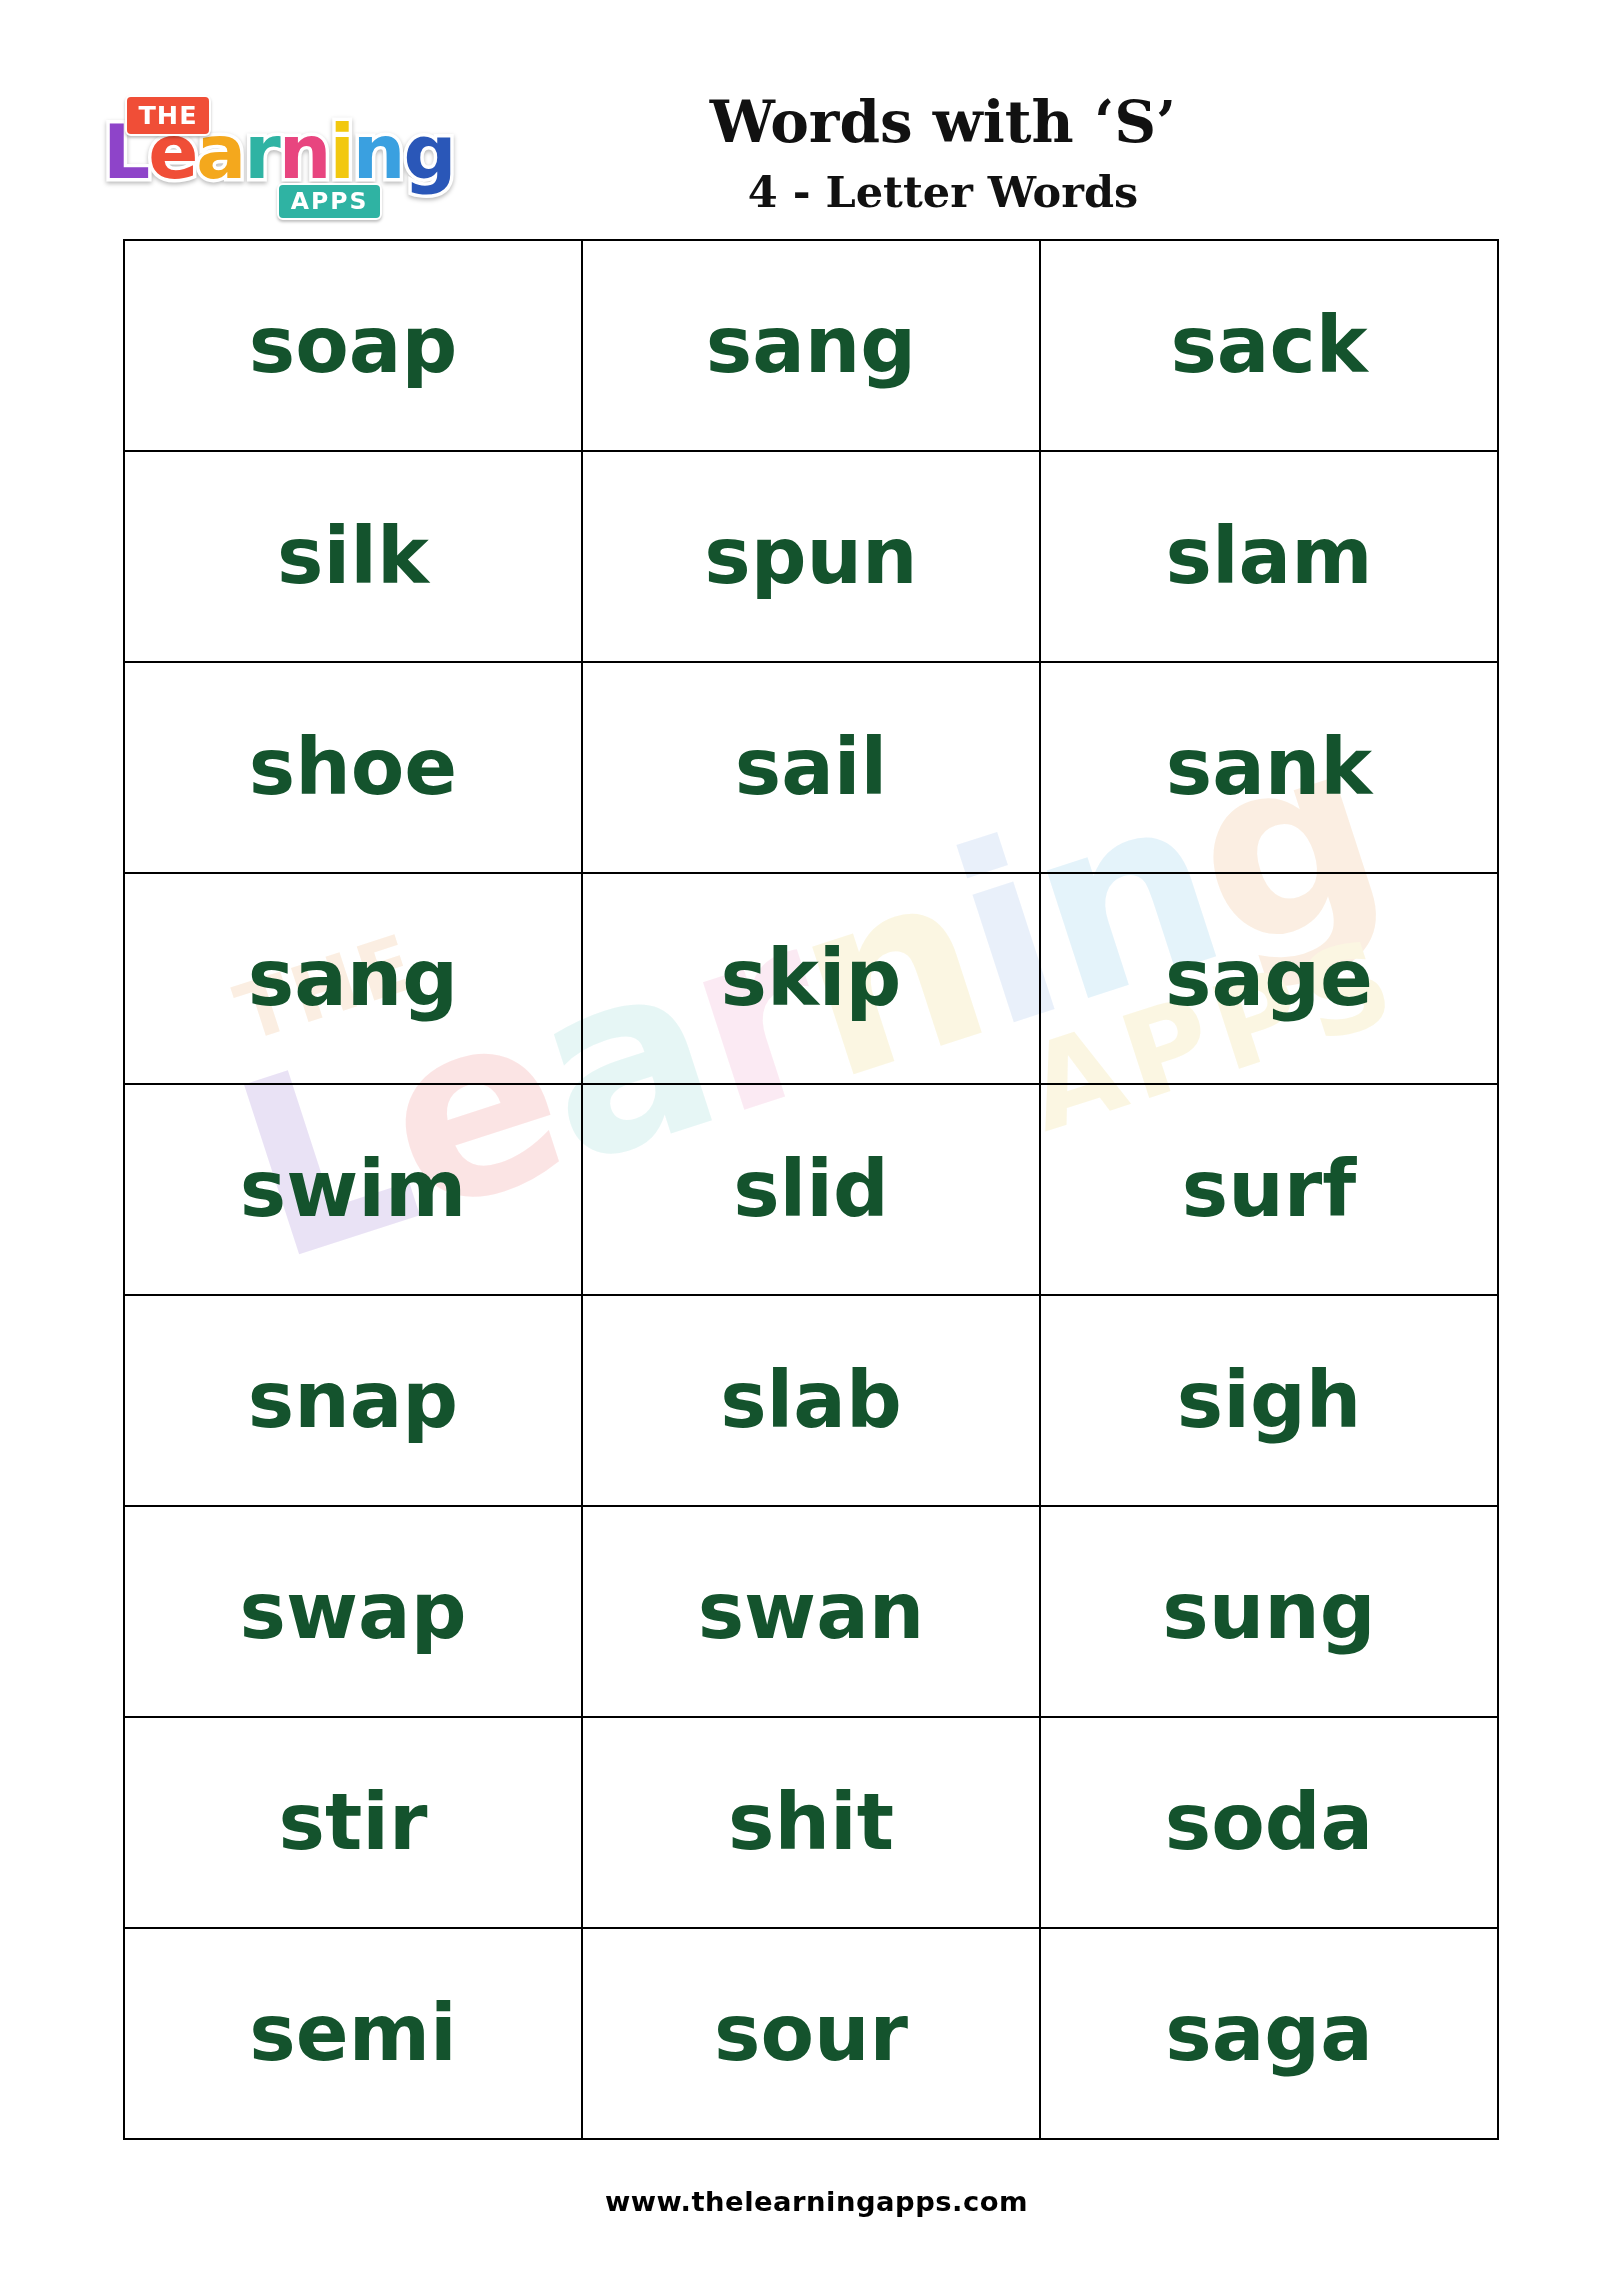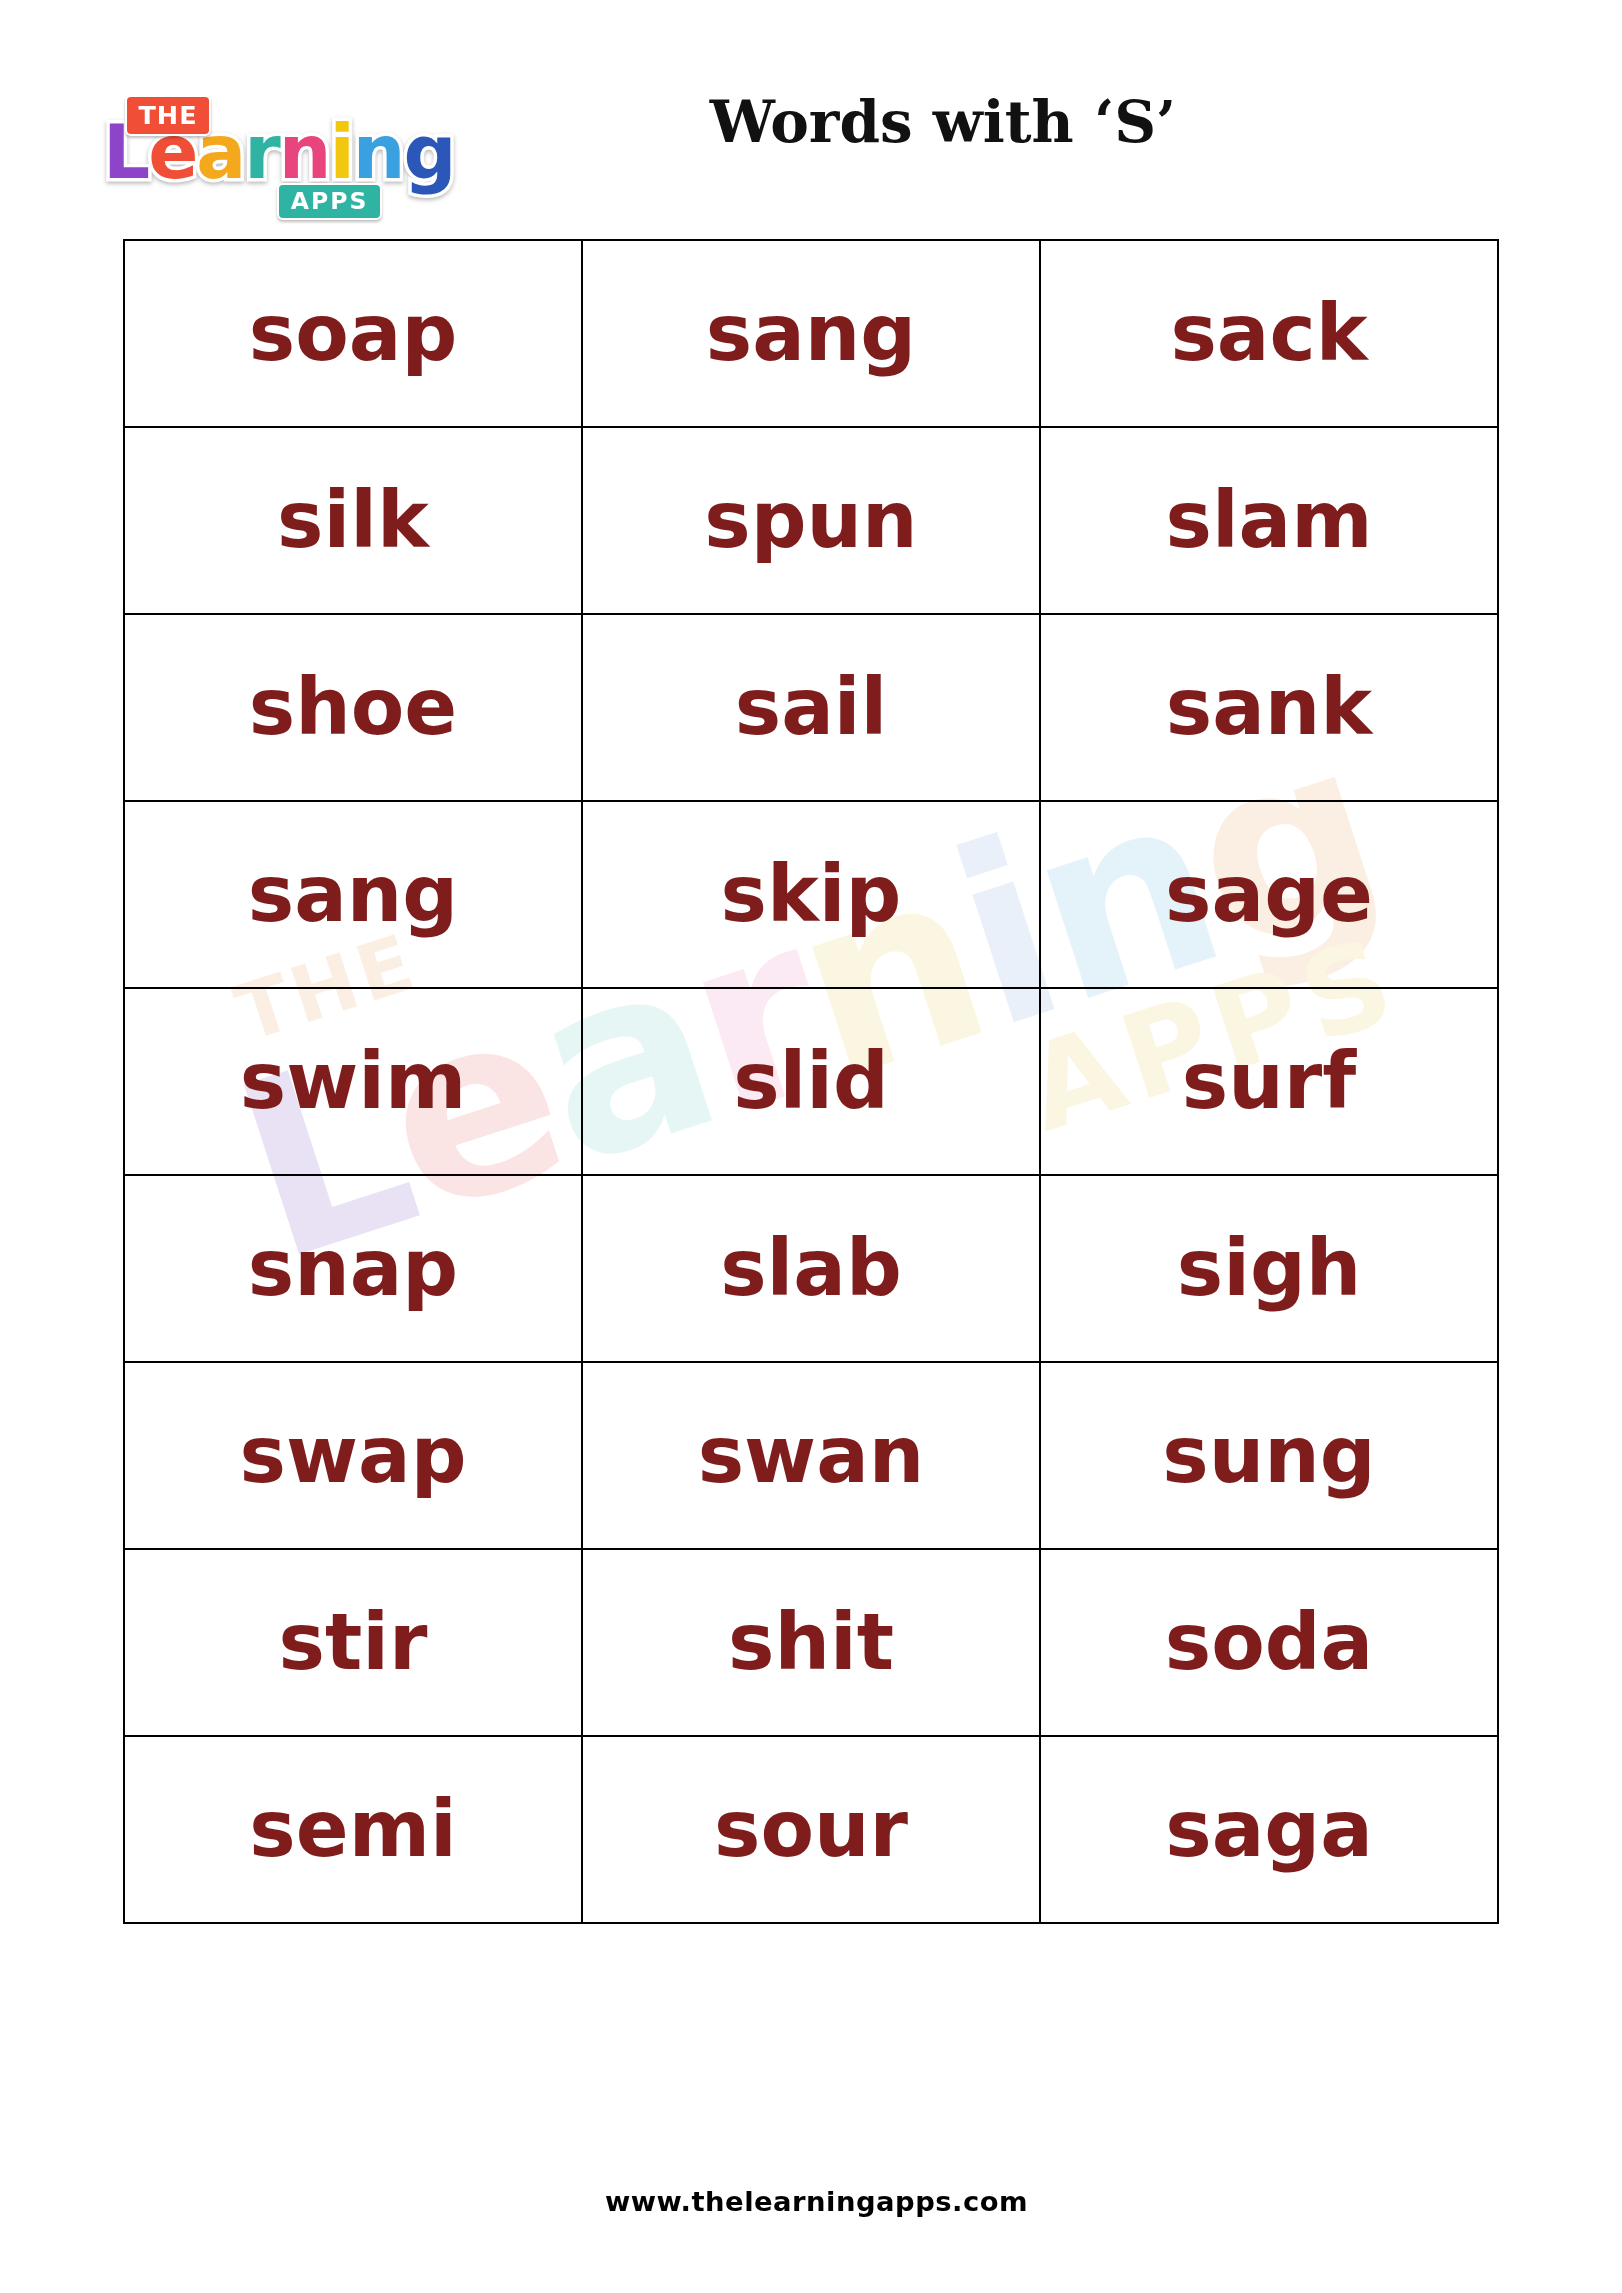--- a/index.html
+++ b/index.html
@@ -178,23 +178,23 @@
     background: transparent;
   }
   .word-table td {
     border: 2.9px solid #000000;
     height: 185px;
     text-align: center;
     vertical-align: middle;
     font-family: "DejaVu Sans", sans-serif;
     font-weight: bold;
     font-size: 78px;
-    color: #7f1d1d;
+    color: #14532d;
     letter-spacing: 0px;
-    padding: 0;
+    padding: 12px;
   }
 
   
   .footer {
     position: absolute;
     left: 11px;
     right: 0;
     top: 2186px;
     text-align: center;
     z-index: 2;
@@ -226,20 +226,21 @@
       <div class="logo-inner">
         <div class="logo-the">THE</div>
         <div class="logo-learning">
           <span>L</span><span>e</span><span>a</span><span>r</span><span>n</span><span>i</span><span>n</span><span>g</span>
         </div>
         <div class="logo-apps">APPS</div>
       </div>
     </div>
     <div class="titles">
       <h1 class="main-title">Words with ‘S’</h1>
+      <h2 class="sub-title">4 - Letter Words</h2>
     </div>
   </div>
 
   <table class="word-table">
     <tbody>
       <tr>
         <td>soap</td>
         <td>sang</td>
         <td>sack</td>
       </tr>

